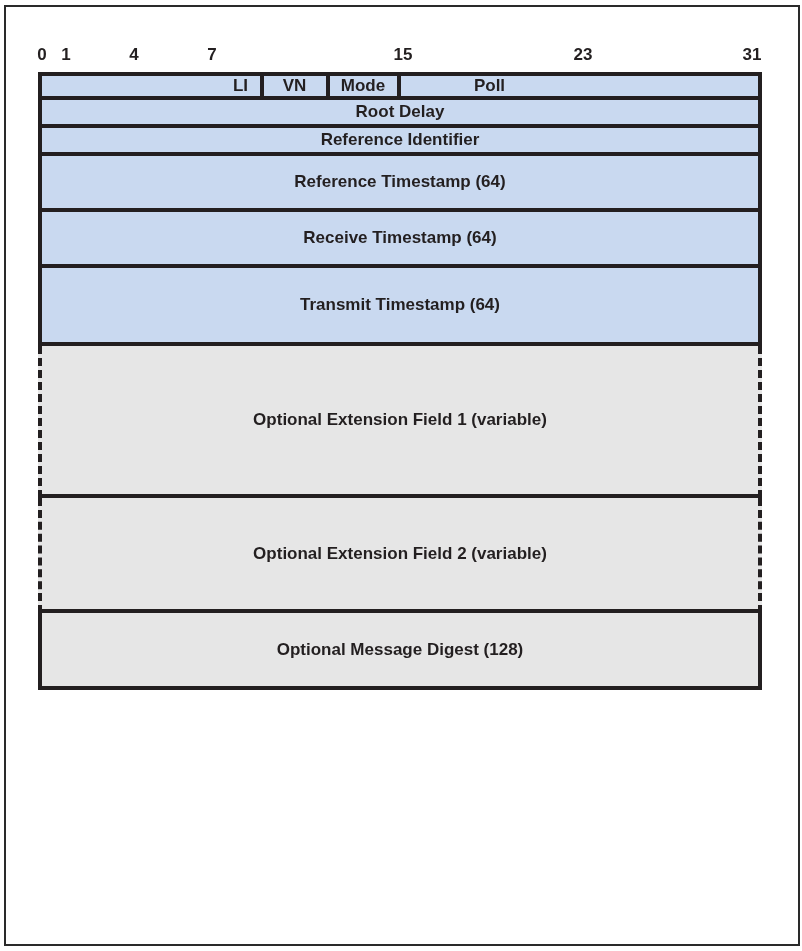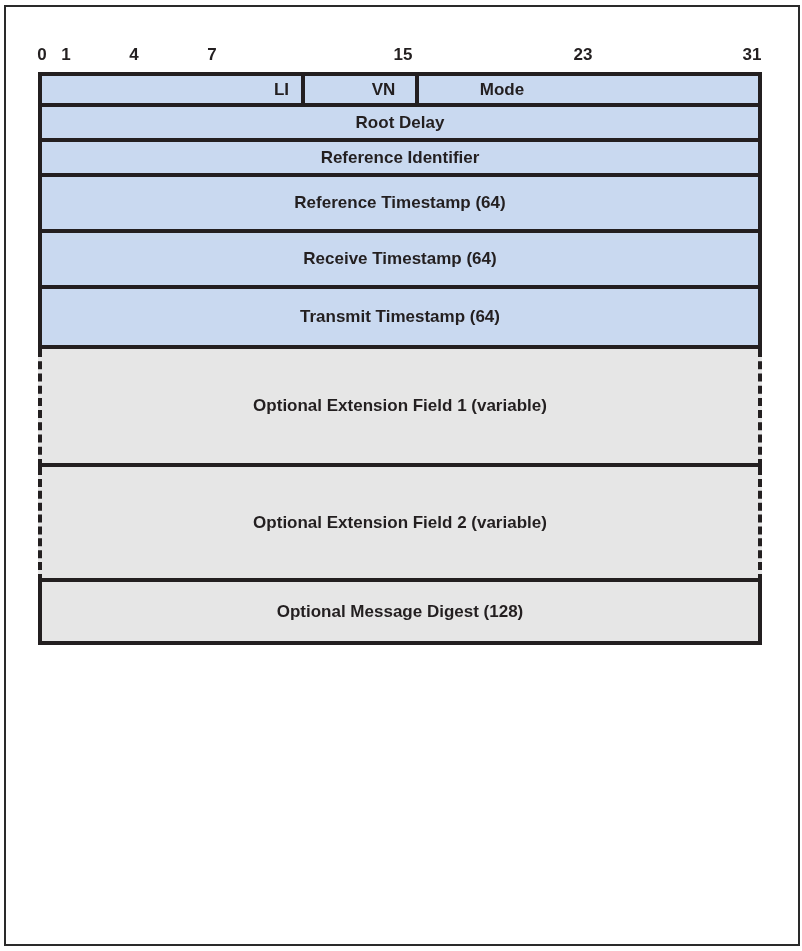--- a/index.html
+++ b/index.html
@@ -66,26 +66,26 @@
     font-size: 17px;
     text-align: center;
   }
   .row.first { border-top: 4px solid var(--line); }
   .blue { background: var(--field-fill); }
   .gray { background: var(--optional-fill); }
   .dashed {
     border-left: 4px dashed var(--line);
     border-right: 4px dashed var(--line);
   }
-  .h40  { height: 35px; gap: 48px; }
+  .h40  { height: 28px; }
   .h78  { height: 56px; }
-  .h79  { height: 60px; }
-  .h118 { height: 118px; }
+  .h79  { height: 78px; }
+  .h118 { height: 152px; }
   .h115 { height: 115px; }
-  .h77  { height: 63px; }
+  .h77  { height: 77px; }
   .header-row { padding: 0; }
   .cell {
     box-sizing: border-box;
     height: 100%;
     border-right: 4px solid var(--line);
     display: flex;
     align-items: center;
     justify-content: center;
     font-weight: bold;
     font-size: 17px;
@@ -113,20 +113,21 @@
     <span class="bit-label" style="left:545px">23</span>
     <span class="bit-label" style="left:714px">31</span>
   </div>
 
   <div class="packet-table">
 
     <div class="row first header-row blue h40">
       <div class="cell w-li">LI</div>
       <div class="cell w-vn">VN</div>
       <div class="cell w-mode">Mode</div>
+      <div class="cell w-poll">Poll</div>
     </div>
 
     <div class="row blue h40">Root Delay</div>
     <div class="row blue h40">Reference Identifier</div>
     <div class="row blue h78">Reference Timestamp (64)</div>
     <div class="row blue h78">Receive Timestamp (64)</div>
     <div class="row blue h79">Transmit Timestamp (64)</div>
     <div class="row gray dashed h118">Optional Extension Field 1 (variable)</div>
     <div class="row gray dashed h115">Optional Extension Field 2 (variable)</div>
     <div class="row gray h77">Optional Message Digest (128)</div>

